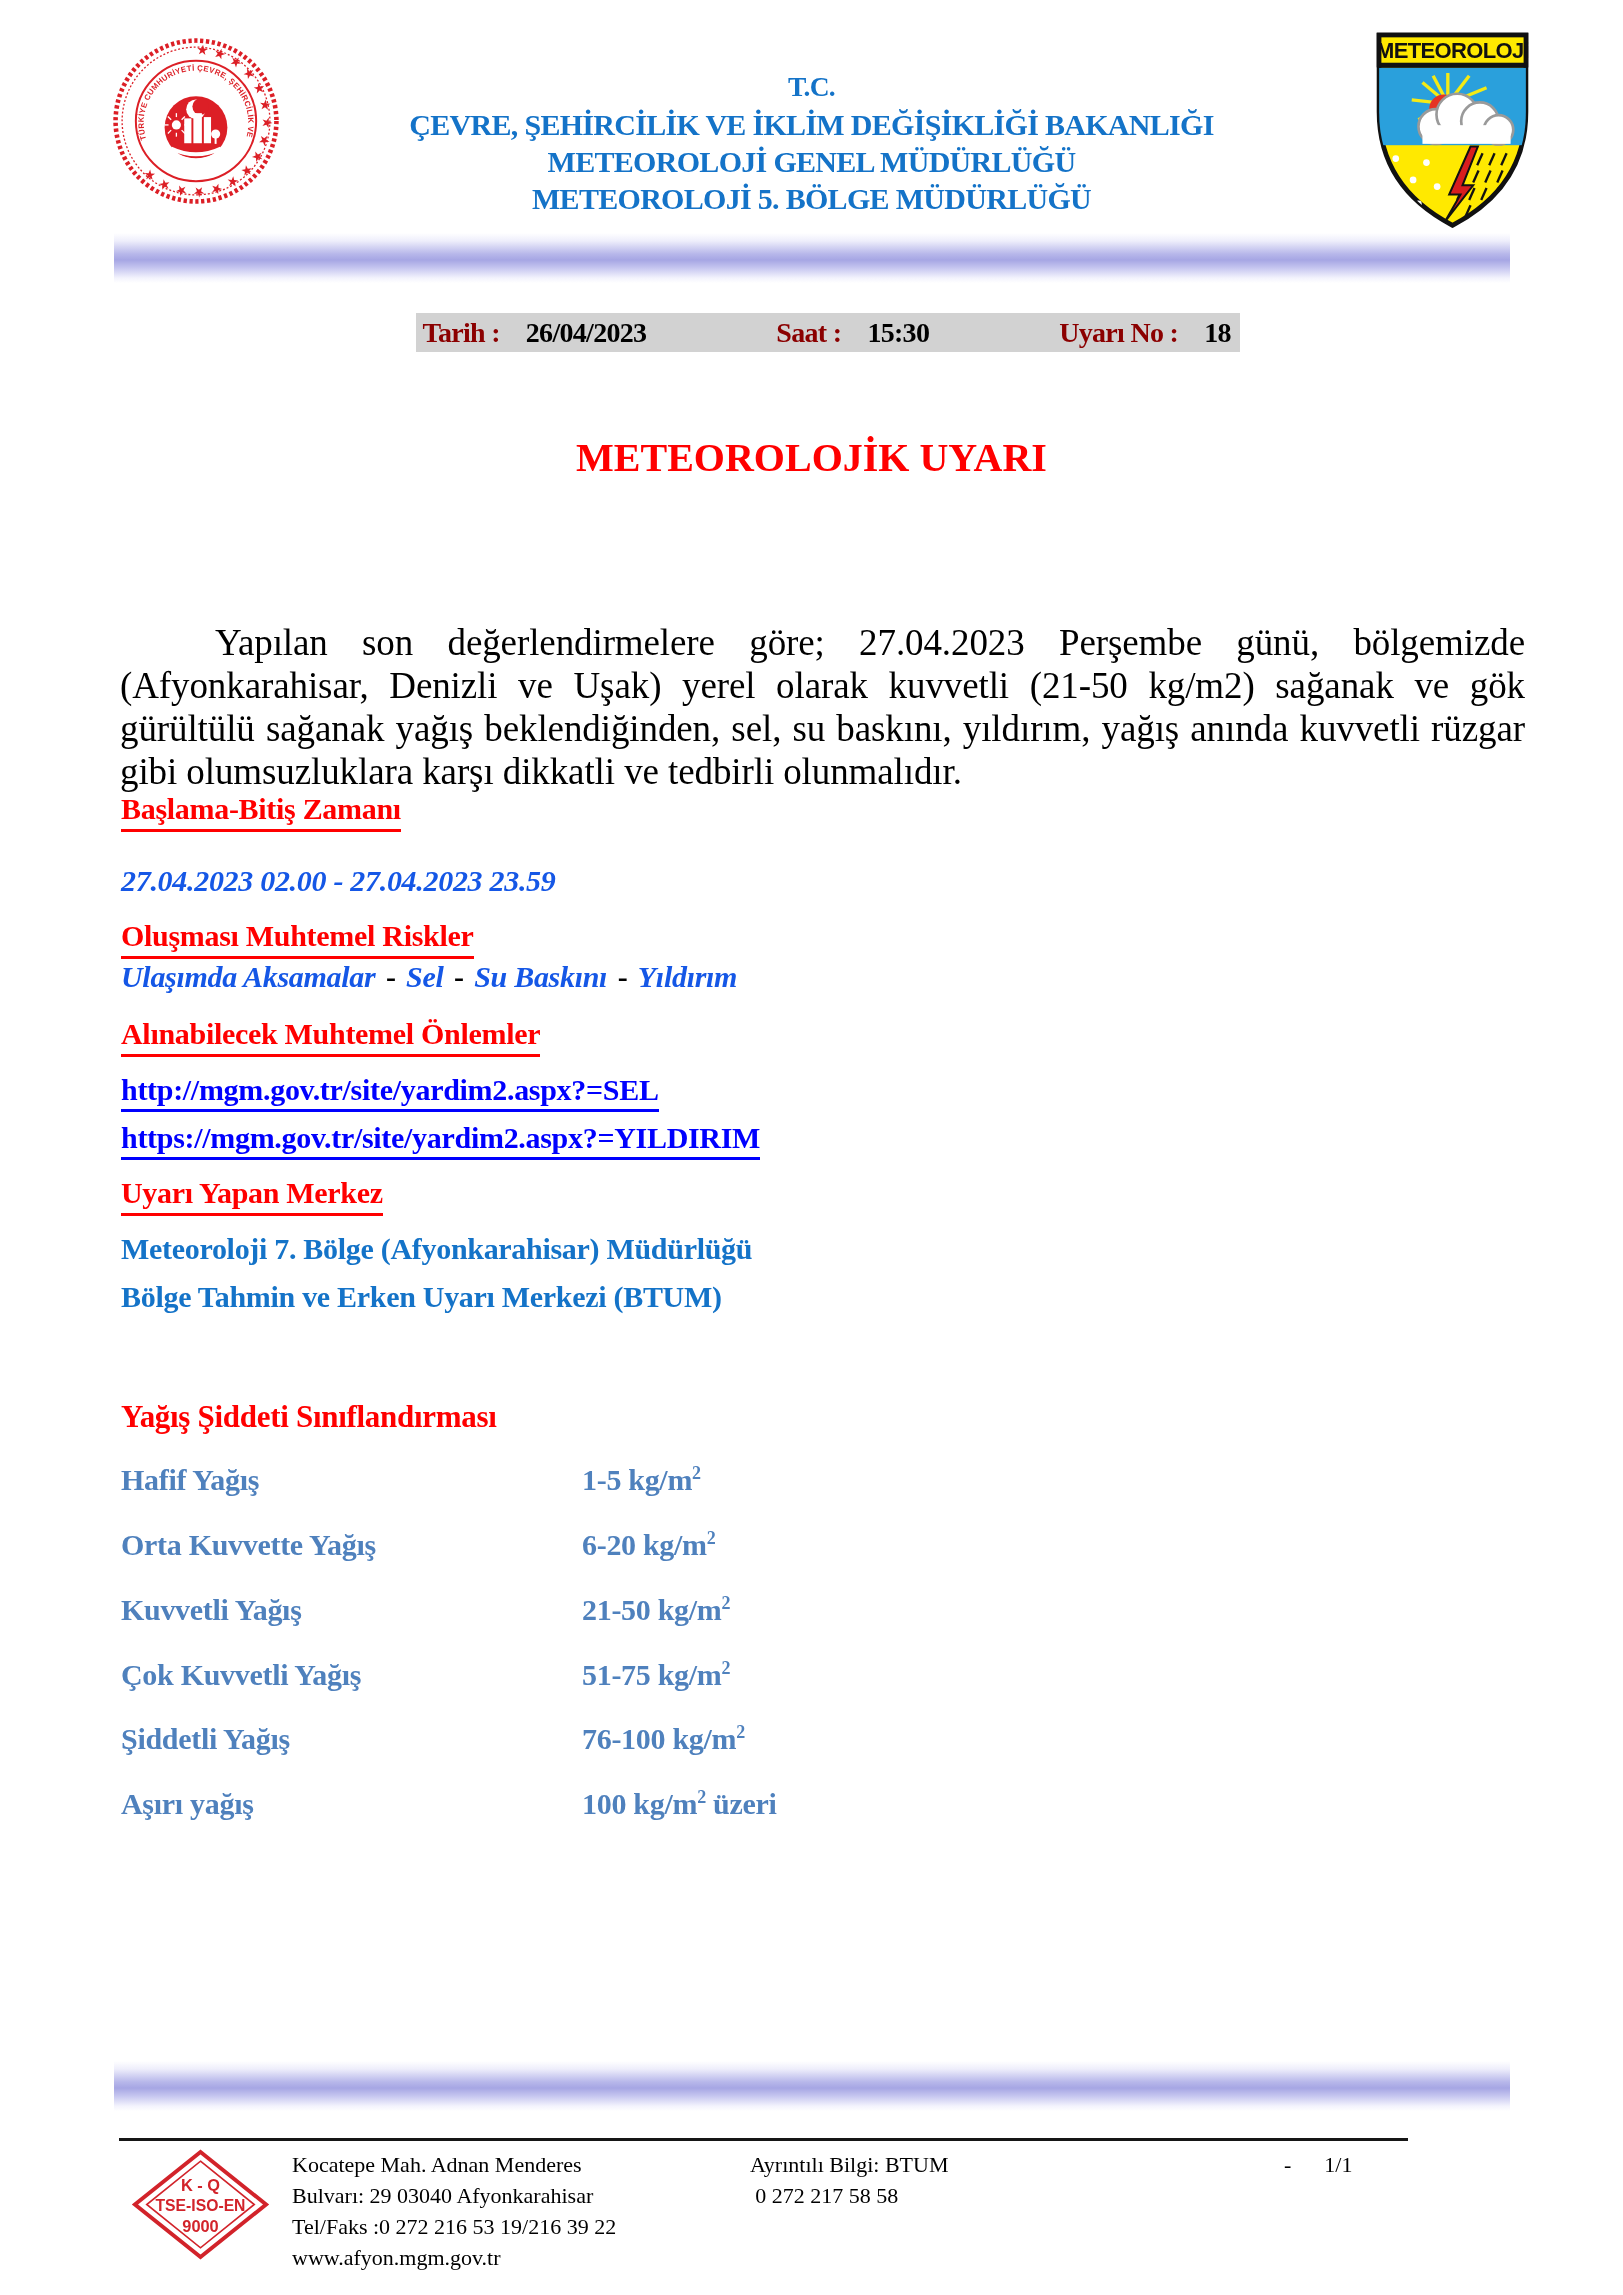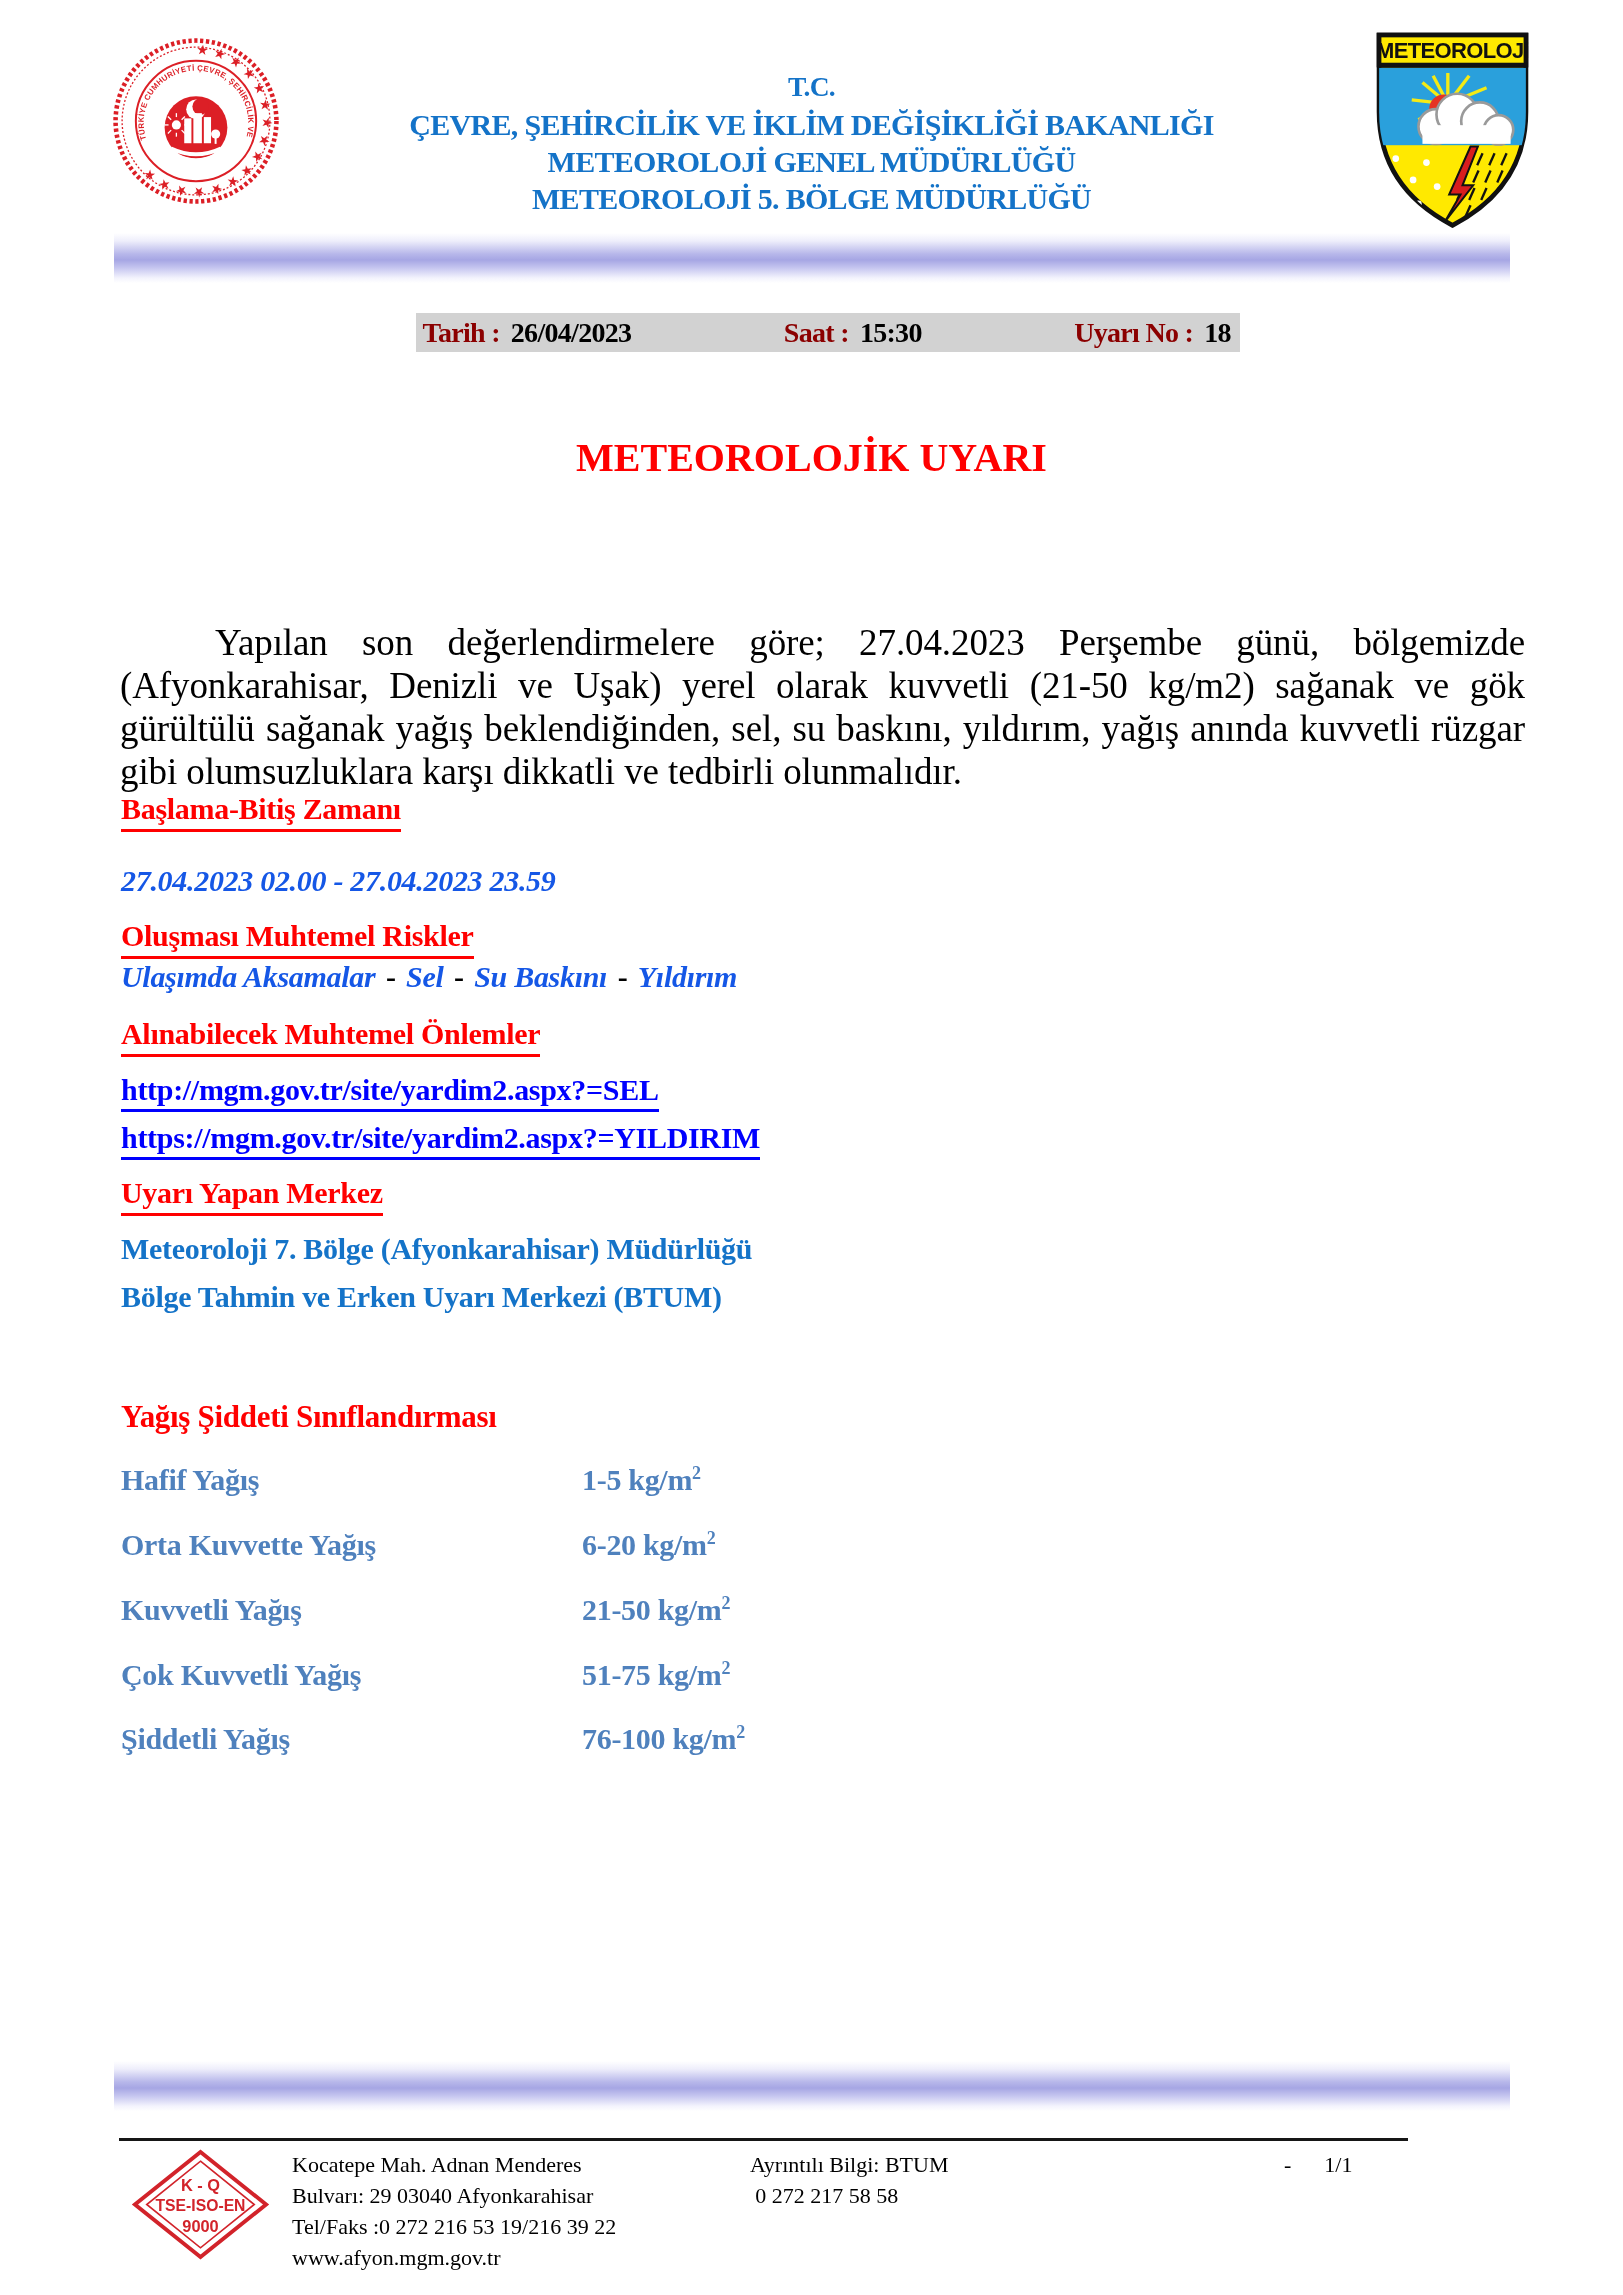--- a/index.html
+++ b/index.html
@@ -13,21 +13,21 @@
     color:#1473C8;font-weight:bold;letter-spacing:-0.7px;}
   .hdr-text .l1{font-size:27.5px;line-height:39px;}
   .hdr-text .ln{font-size:30px;line-height:37px;}
   
   .grad{position:absolute;left:114px;width:1396px;height:50px;
     background:linear-gradient(180deg,#ffffff 0%,#eeeefb 16%,#b7b7ea 42%,#a6a6e4 54%,#c6c6f0 70%,#f3f3fd 90%,#ffffff 100%);}
   
   .info-bar{position:absolute;top:313px;left:416px;width:824px;height:39px;
     background:#D2D2D2;display:flex;align-items:center;justify-content:space-between;
     padding:0 9.2px 0 6.5px;box-sizing:border-box;font-size:28px;font-weight:bold;letter-spacing:-0.7px;white-space:nowrap;}
-  .info-bar .grp{display:flex;gap:11px;}
+  .info-bar .grp{display:flex;gap:26px;}
   .info-bar .lab{color:#8B0000;}
   .info-bar .val{color:#000;}
   
   .doc-title{position:absolute;left:0;right:0;top:434px;text-align:center;
     color:#FF0000;font-weight:bold;font-size:40px;letter-spacing:0px;}
   .doc-subtitle{position:absolute;left:98px;right:0;top:520px;text-align:center;
     color:#000;font-weight:bold;font-size:37px;letter-spacing:-0.7px;}
   
   .para{position:absolute;left:120px;top:584px;width:1405px;
     font-size:37px;line-height:43px;text-align:justify;text-indent:95px;letter-spacing:-0.1px;}
@@ -214,20 +214,24 @@
     <span><span>21-50 kg/m</span><sup>2</sup><span></span></span>
   </div>
   <div class="class-row" style="top:1658px;">
     <span>Çok Kuvvetli Yağış</span>
     <span><span>51-75 kg/m</span><sup>2</sup><span></span></span>
   </div>
   <div class="class-row" style="top:1722px;">
     <span>Şiddetli Yağış</span>
     <span><span>76-100 kg/m</span><sup>2</sup><span></span></span>
   </div>
+  <div class="class-row" style="top:1787px;">
+    <span>Aşırı yağış</span>
+    <span><span>100 kg/m</span><sup>2</sup><span> üzeri</span></span>
+  </div>
 
   <div class="grad" style="top:2061px;"></div>
   <div class="fline"></div>
 
   <svg class="logo-tse" viewBox="0 0 212 172" aria-hidden="true">
     <rect x="0" y="0" width="212" height="172" fill="#ffffff"></rect>
     <polygon points="106,6 206,86 106,166 6,86" fill="#ffffff" stroke="#D2232A" stroke-width="6"></polygon>
     <polygon points="106,20 188,86 106,152 24,86" fill="none" stroke="#D2232A" stroke-width="2.5"></polygon>
     <text x="106" y="66" text-anchor="middle" font-size="25" font-weight="bold" fill="#D2232A" font-family="'Liberation Sans',sans-serif">K - Q</text>
     <text x="106" y="96" text-anchor="middle" font-size="24" font-weight="bold" fill="#D2232A" font-family="'Liberation Sans',sans-serif">TSE-ISO-EN</text>

